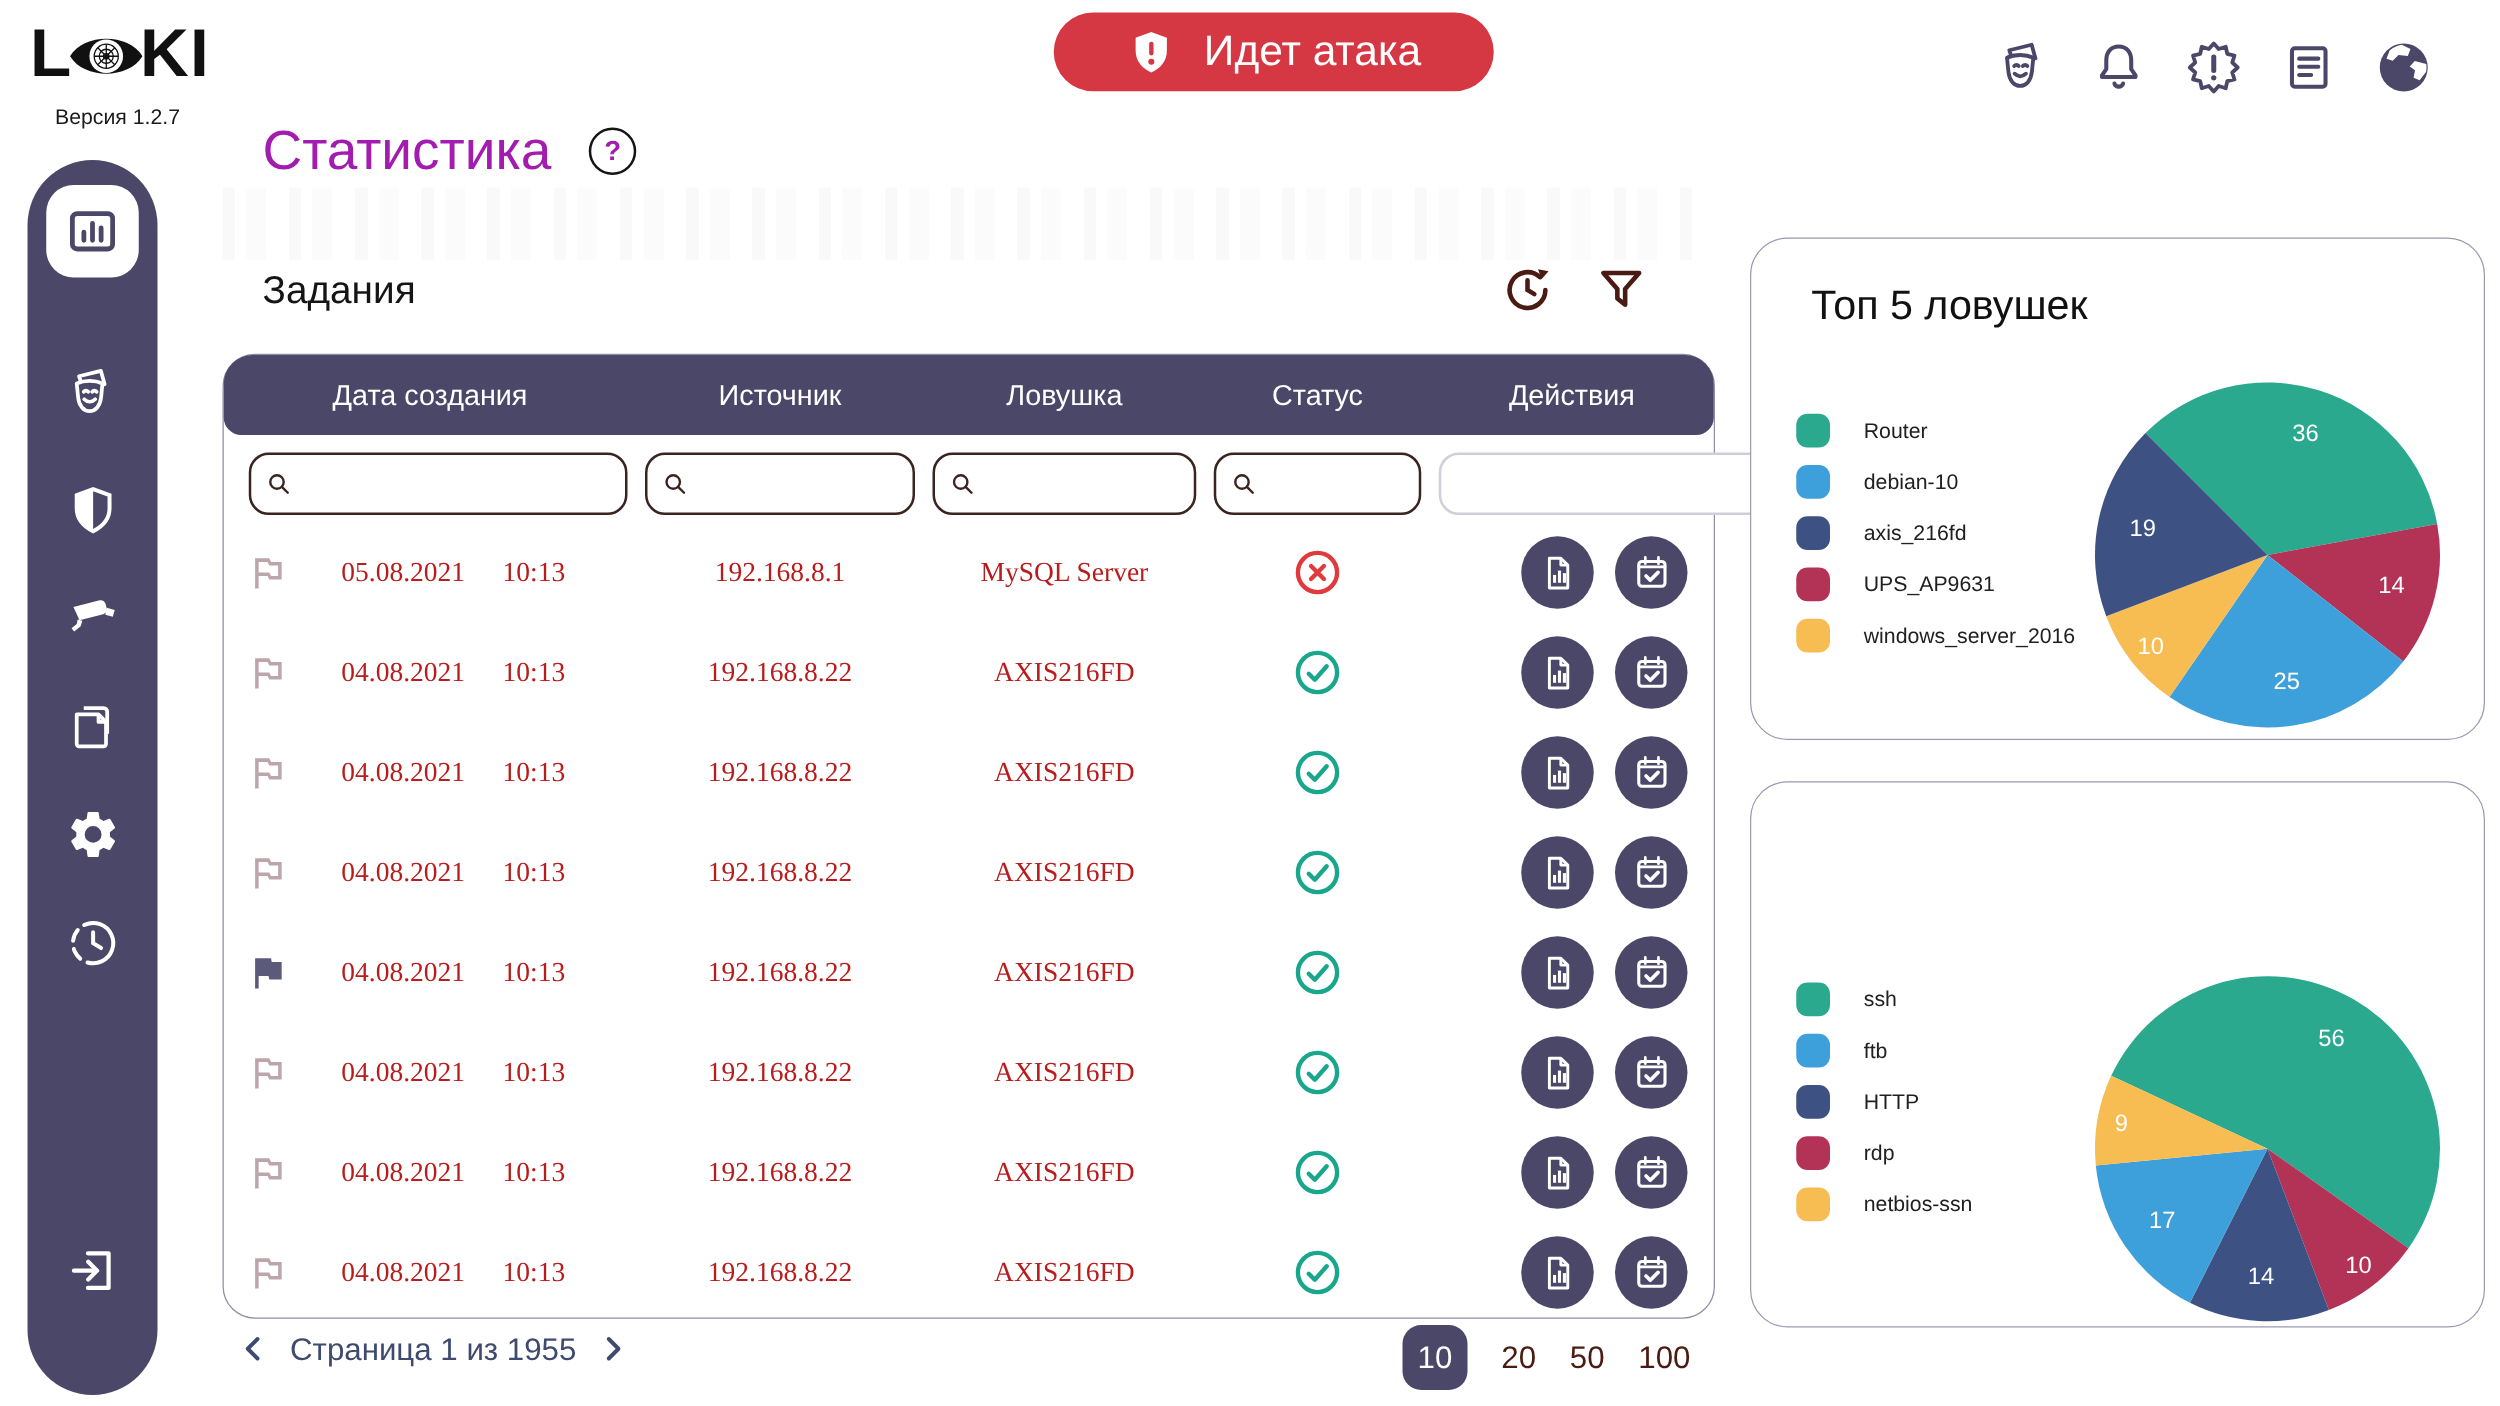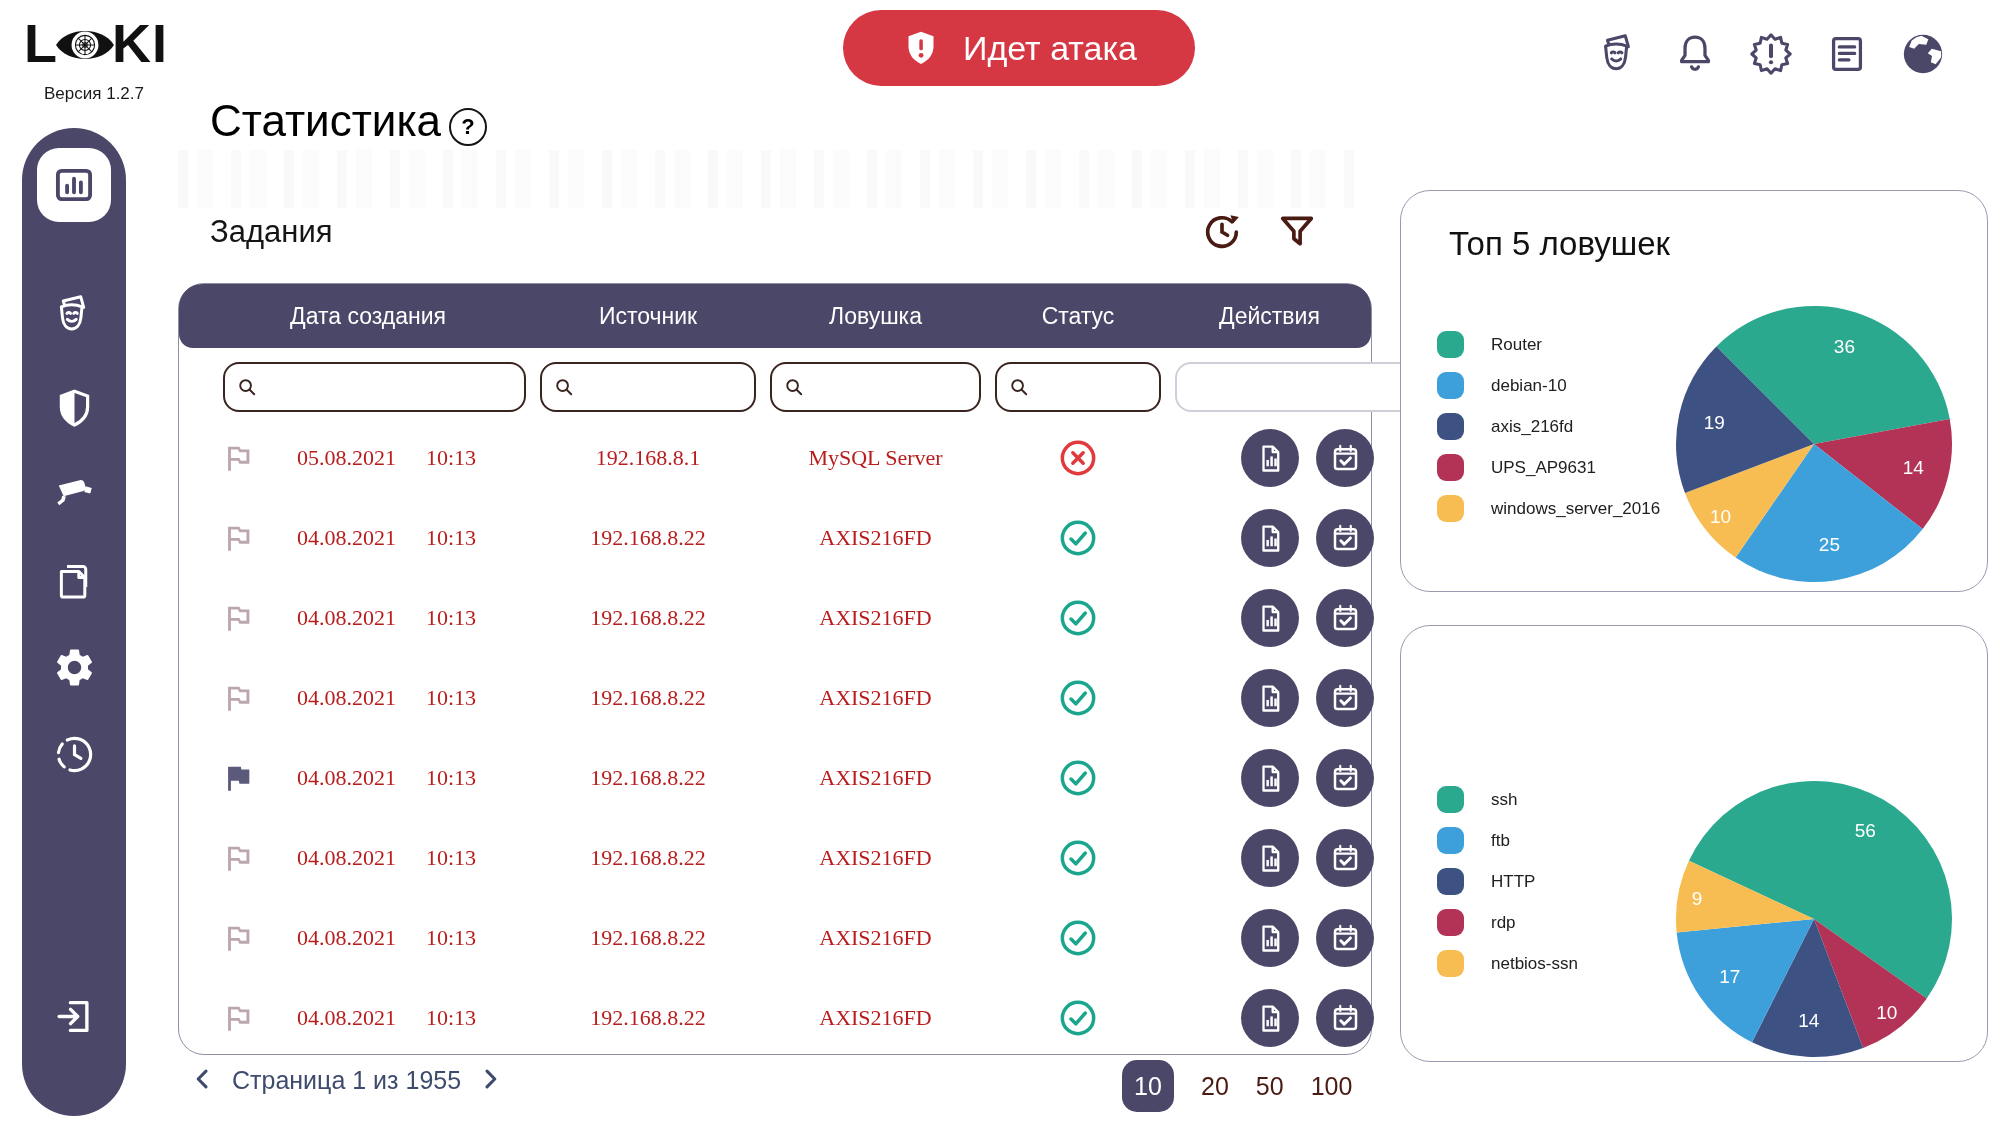--- a/index.html
+++ b/index.html
@@ -6,53 +6,53 @@
   .canvas{position:relative;width:2000px;height:1125px;background:#fff;overflow:hidden;
           font-family:"Liberation Sans","DejaVu Sans",sans-serif;color:#1c1c1e;}
 
   
   .logo{position:absolute;left:24px;top:12px;display:flex;align-items:center;
         font-size:54px;font-weight:700;color:#111;letter-spacing:1px;}
   .logo svg{margin:4px -3px 0 -3px;display:block;}
   .version{position:absolute;left:24px;top:84px;width:140px;text-align:center;font-size:17px;color:#1a1a1a;}
 
   
-  .attack-btn{position:absolute;left:843px;top:10px;width:352px;height:76px;border:none;
+  .attack-btn{position:absolute;left:843px;top:10px;width:352px;height:63px;border:none;
         border-radius:38px;background:#D53743;color:#fff;font-size:34px;
         font-family:inherit;display:flex;align-items:center;justify-content:center;gap:22px;cursor:pointer;}
 
   
   .top-icons{position:absolute;right:54px;top:30px;display:flex;gap:29px;color:#4B4769;}
   .ticon{width:47px;height:47px;display:flex;align-items:center;justify-content:center;cursor:pointer;}
   .ticon svg{width:46px;height:46px;}
 
   
   .sidebar{position:absolute;left:22px;top:128px;width:104px;height:988px;background:#4B4769;
            border-radius:52px;color:#fff;}
   .side-item{position:absolute;left:0;width:104px;display:flex;justify-content:center;cursor:pointer;}
   .side-item svg{width:45px;height:45px;}
   .side-active-chip{position:absolute;left:15px;top:20px;width:74px;height:74px;background:#fff;
            border-radius:22px;display:flex;align-items:center;justify-content:center;color:#4B4769;cursor:pointer;}
   .side-active-chip svg{width:46px;height:46px;}
 
   
-  .page-title{position:absolute;left:210px;top:96px;font-size:44px;color:#000000;display:flex;align-items:flex-end;gap:8px;}
+  .page-title{position:absolute;left:210px;top:96px;font-size:44px;color:#a21caf;display:flex;align-items:flex-start;gap:30px;}
   .help-badge{width:34px;height:34px;border:2.5px solid #151515;border-radius:50%;display:flex;
         align-items:center;justify-content:center;font-size:22px;font-weight:700;margin-top:6px;cursor:pointer;}
   .section-title{position:absolute;left:210px;top:214px;font-size:31px;color:#151515;}
   .stripes{position:absolute;left:178px;top:150px;width:1185px;height:58px;opacity:.55;
         background:repeating-linear-gradient(90deg,rgba(73,69,105,.06) 0 10px,transparent 10px 19px,
         rgba(73,69,105,.035) 19px 35px,transparent 35px 53px);}
   .tool-icons{position:absolute;left:1198px;top:208px;display:flex;gap:28px;color:#4A1B12;}
   .tool-icons .ticon svg{width:44px;height:44px;}
 
   
   .table{position:absolute;left:178px;top:283px;width:1194px;height:772px;
          border:1.5px solid #8E8EA6;border-radius:26px;background:#fff;box-sizing:border-box;}
-  .tgrid{display:grid;grid-template-columns:70px 260px 230px 225px 180px 1fr;align-items:center;padding-left:24px;}
+  .tgrid{display:grid;grid-template-columns:70px 260px 230px 225px 180px 1fr;align-items:center;}
   .thead{height:64px;background:#4B4769;border-radius:23px 23px 14px 14px;color:#fff;font-size:23px;}
   .thead .hcell{text-align:center;}
   .thead .hcell:first-child{grid-column:1/3;}
   .search-row{height:62px;padding-top:8px;}
   .srch{margin:0 7px;height:46px;border:2px solid #3A2420;border-radius:16px;display:flex;
         align-items:center;padding-left:11px;background:#fff;}
   .srch.first{grid-column:1/3;margin-left:20px;}
   .srch.light{border-color:#CFCFDA;}
   .srch svg{width:23px;height:23px;flex:0 0 auto;}
   .srch input{border:none;outline:none;flex:1;min-width:0;font-size:20px;font-family:inherit;background:transparent;padding:0 8px;}

